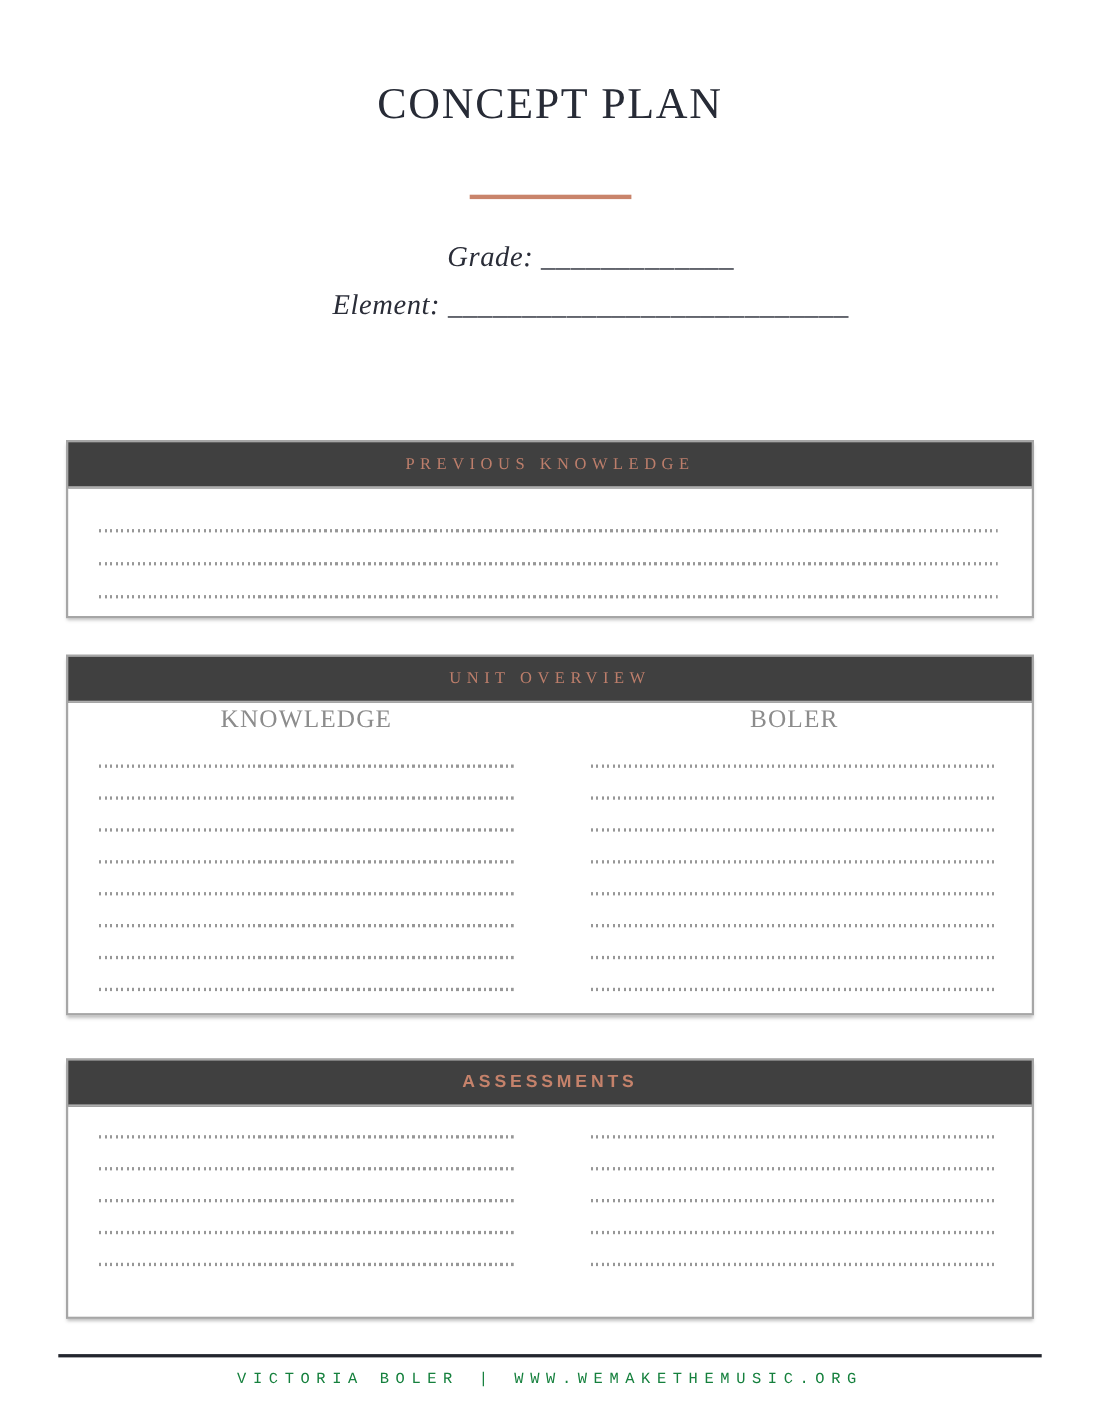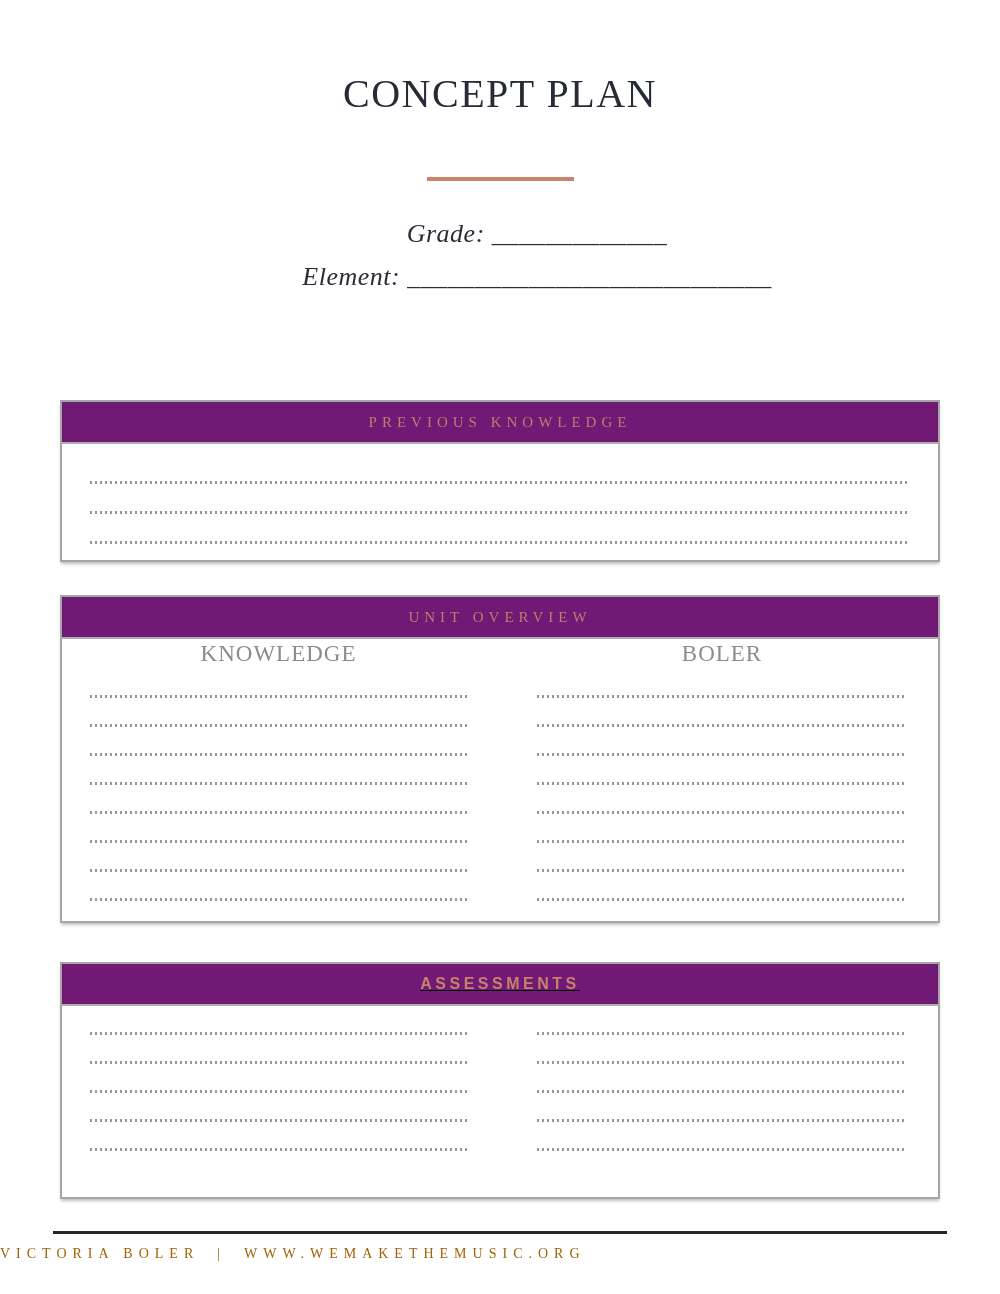--- a/index.html
+++ b/index.html
@@ -27,34 +27,34 @@
   }
   .field-line { line-height:43px; height:43px; white-space:pre; }
 
   
   .box {
     position:absolute; left:60px; width:876px; background:#ffffff;
     border:2px solid #a6a6a6;
     box-shadow:0 3px 3px -1px rgba(110,110,110,0.45);
   }
   .box-header {
-    height:40px; background:#701a75; border-bottom:2px solid #aeaeae;
+    height:40px; background:#404040; border-bottom:2px solid #aeaeae;
     display:flex; align-items:center; justify-content:center;
   }
   .sec-title {
     font-size:15px; letter-spacing:5px; color:#bd7e6b; font-weight:400;
   }
   .sec-title.sans {
     font-family:"Liberation Sans", sans-serif; font-weight:bold;
     font-size:16px; letter-spacing:3.5px; color:#c5826b;
   }
 
   .box-previous-knowledge { top:400px; height:158px; }
   .box-unit-overview      { top:595px; height:324px; }
-  .box-assessments        { top:962px; height:233px;text-decoration:underline; }
+  .box-assessments        { top:962px; height:233px; }
 
   .single-lines { padding:10px 31px 0 28px; }
 
   .col-labels {
     display:flex; justify-content:space-between; align-items:center;
     padding:0 31px 0 28px; color:#8c8c8c;
     font-size:23px; letter-spacing:1px;
   }
   .box-unit-overview .col-labels { height:30px; }
   .box-assessments   .col-labels { height:28px; }
@@ -75,22 +75,22 @@
     background:repeating-linear-gradient(to right, #979797 0 2px, transparent 2px 5px);
   }
 
   
   .footer-rule {
     position:absolute; top:1231px; left:53px; width:894px; height:3px;
     background:#23262e;
   }
   .footer-text {
     position:absolute; top:1243px; left:0; width:100%;
-    font-family:Liberation Serif, serif;
-    font-size:14px; letter-spacing:6px; color:#a16207; line-height:22px;
+    text-align:center; font-family:Liberation Mono, monospace;
+    font-size:14px; letter-spacing:6px; color:#15803d; line-height:22px;
   }
   .footer-sep { margin:0 18px; }
 </style>
 </head>
 <body>
 
 <div class="page">
 
   <h1 class="doc-title">CONCEPT PLAN</h1>
   <div class="accent-divider"></div>

